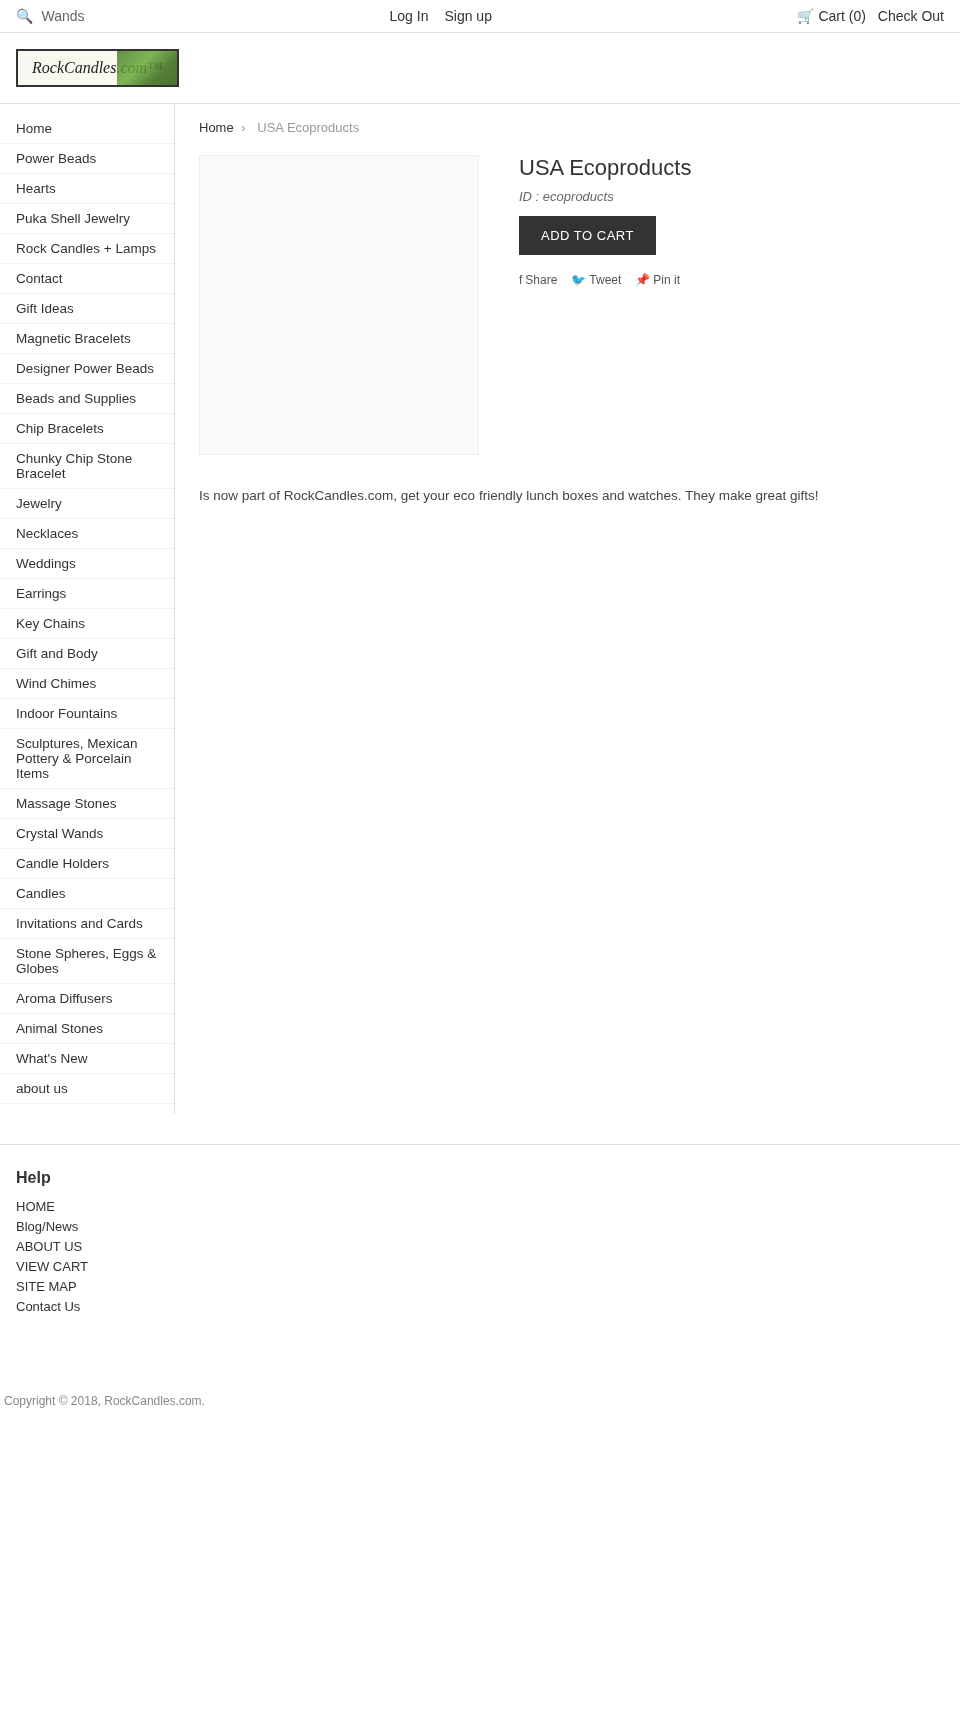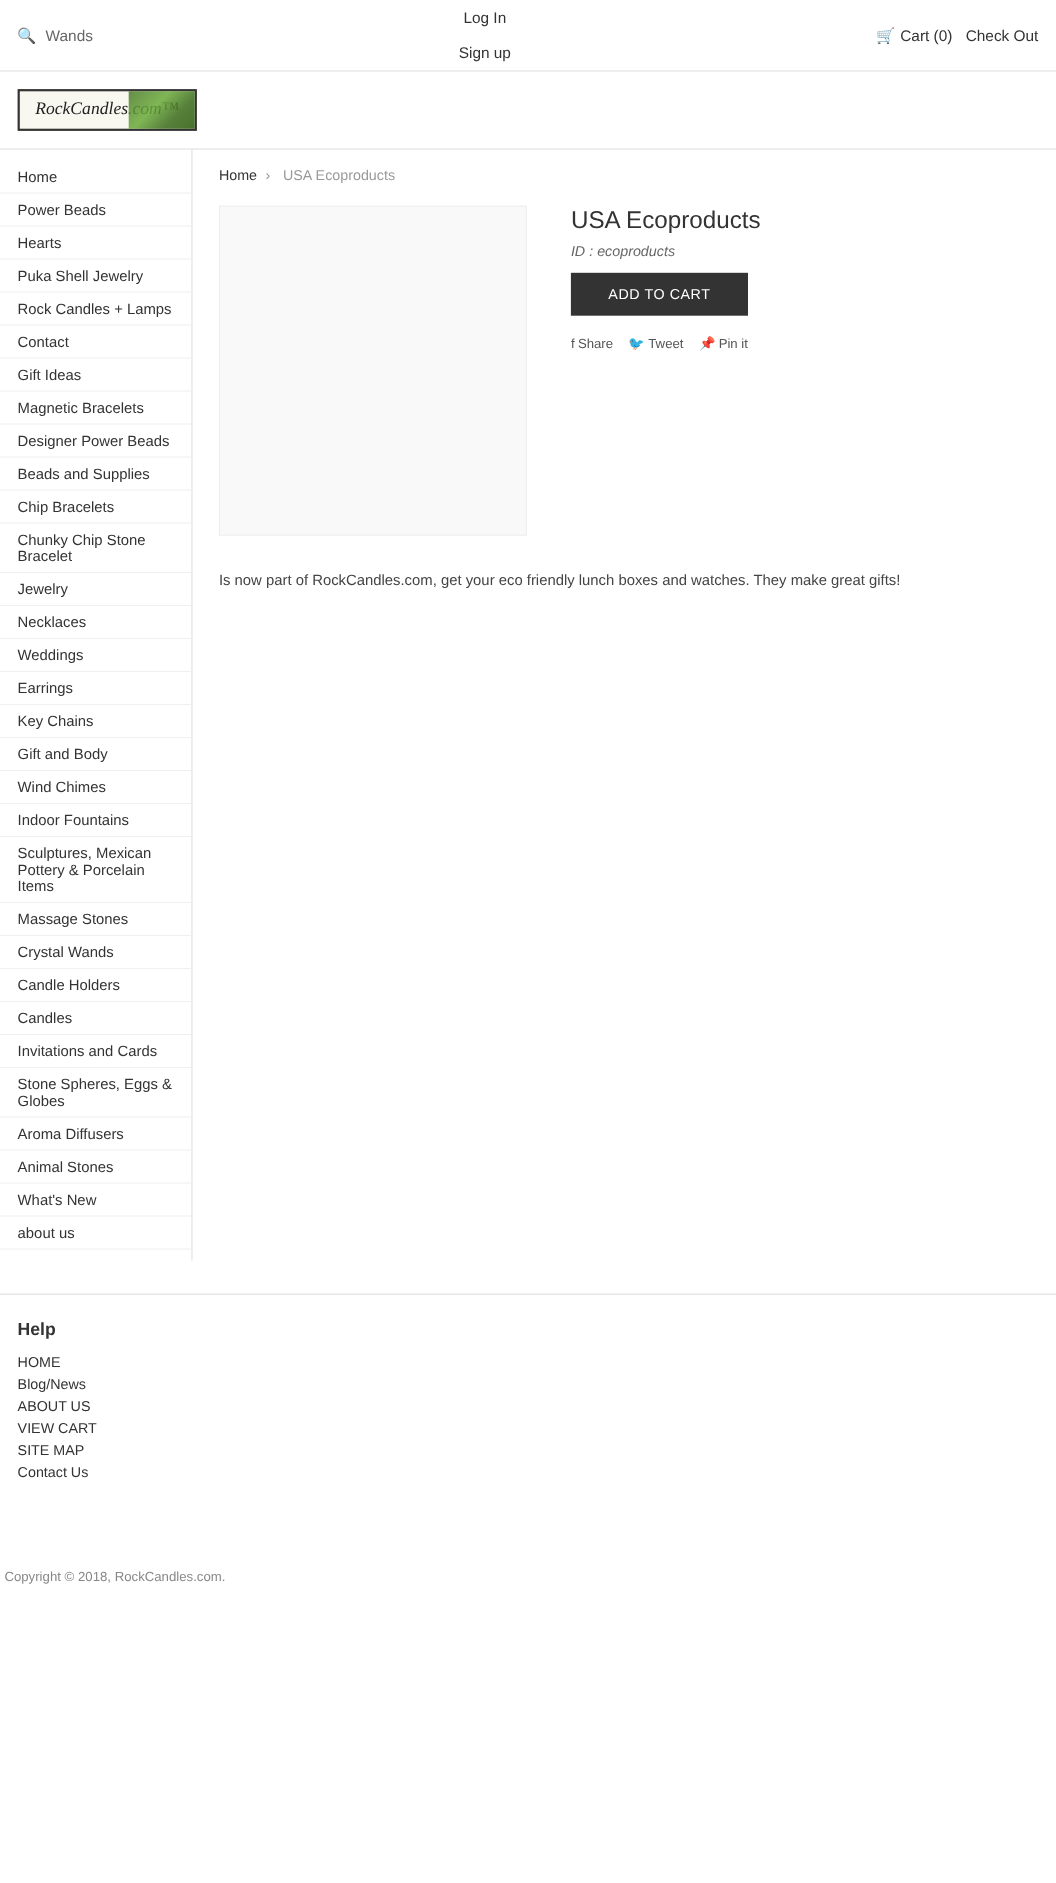--- a/index.html
+++ b/index.html
@@ -9,21 +9,21 @@
     .header {
       display: flex;
       align-items: center;
       justify-content: space-between;
       padding: 8px 16px;
       border-bottom: 1px solid #e0e0e0;
     }
     .header-left { display: flex; align-items: center; gap: 8px; }
     .search-icon { color: #666; font-size: 14px; }
     .search-text { color: #666; font-size: 14px; }
-    .header-nav { display: flex; gap: 16px; align-items: center; flex-direction: column; }
+    .header-nav { display: flex; gap: 16px; align-items: center; }
     .header-nav a { text-decoration: none; color: #333; font-size: 14px; }
     .header-right { display: flex; align-items: center; gap: 12px; font-size: 14px; }
     .cart-area { display: flex; align-items: center; gap: 4px; color: #333; }
     .checkout-link { color: #333; text-decoration: none; }
 
     
     .logo-area {
       padding: 16px;
       border-bottom: 1px solid #e0e0e0;
     }
@@ -109,21 +109,21 @@
     .product-id span { font-style: italic; }
     .product-price {
       font-size: 20px;
       color: #333;
       margin-bottom: 18px;
     }
     .add-to-cart-btn {
       background: #333;
       color: #fff;
       border: none;
-      padding: 12px 34px;
+      padding: 12px 22px;
       font-size: 13px;
       letter-spacing: 0.5px;
       cursor: pointer;
       margin-bottom: 18px;
       text-transform: uppercase;
     }
     .social-share {
       display: flex;
       gap: 14px;
       font-size: 12px;

